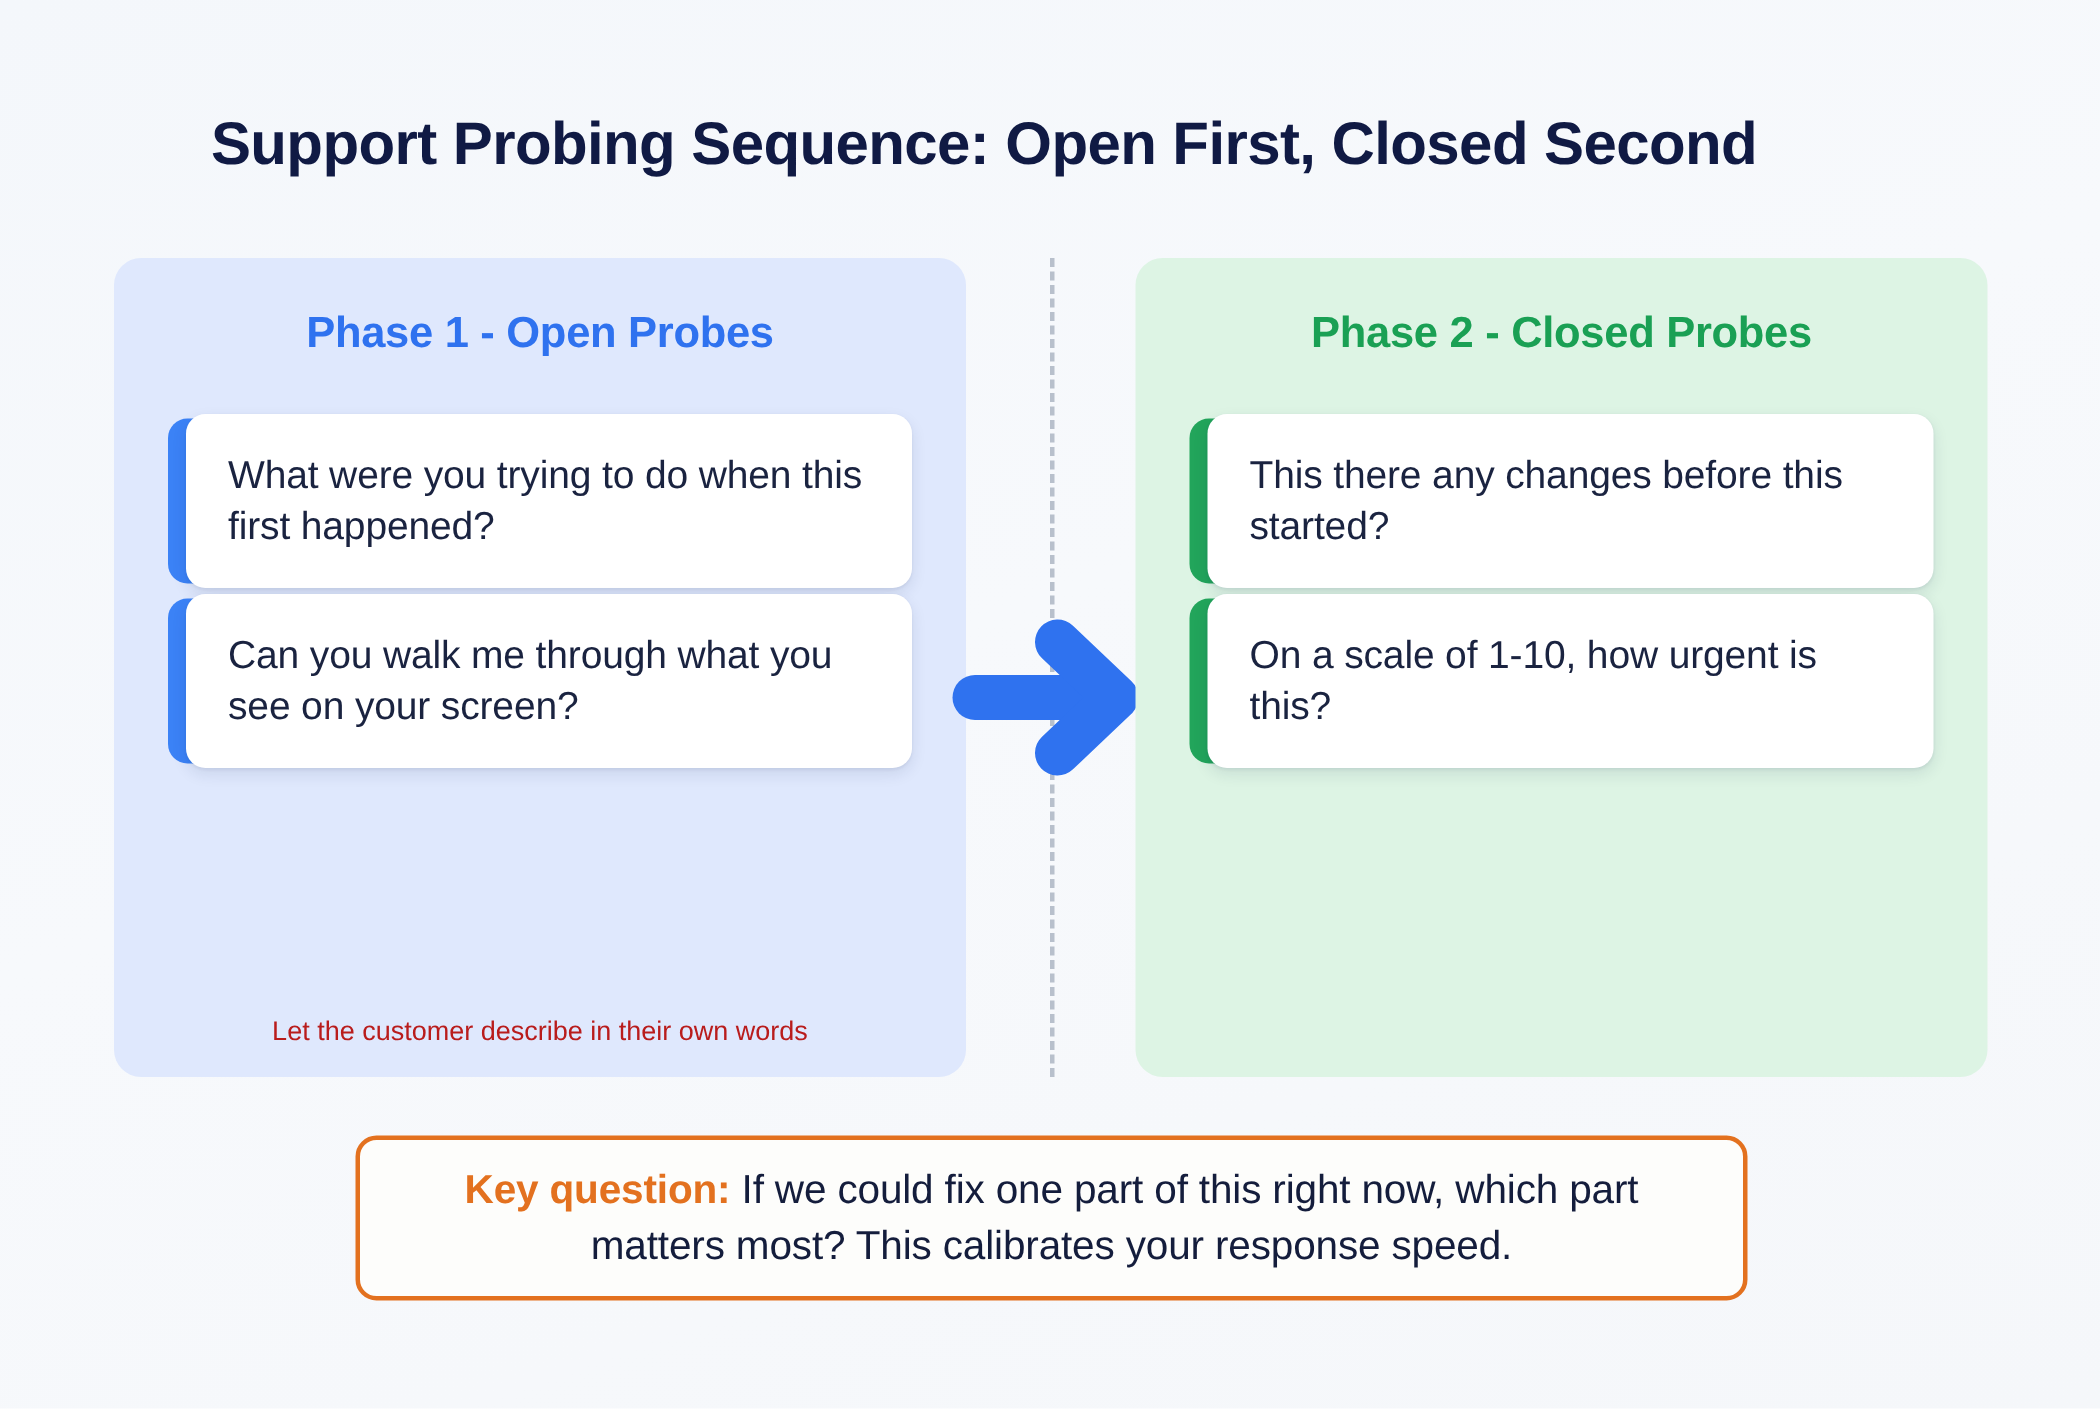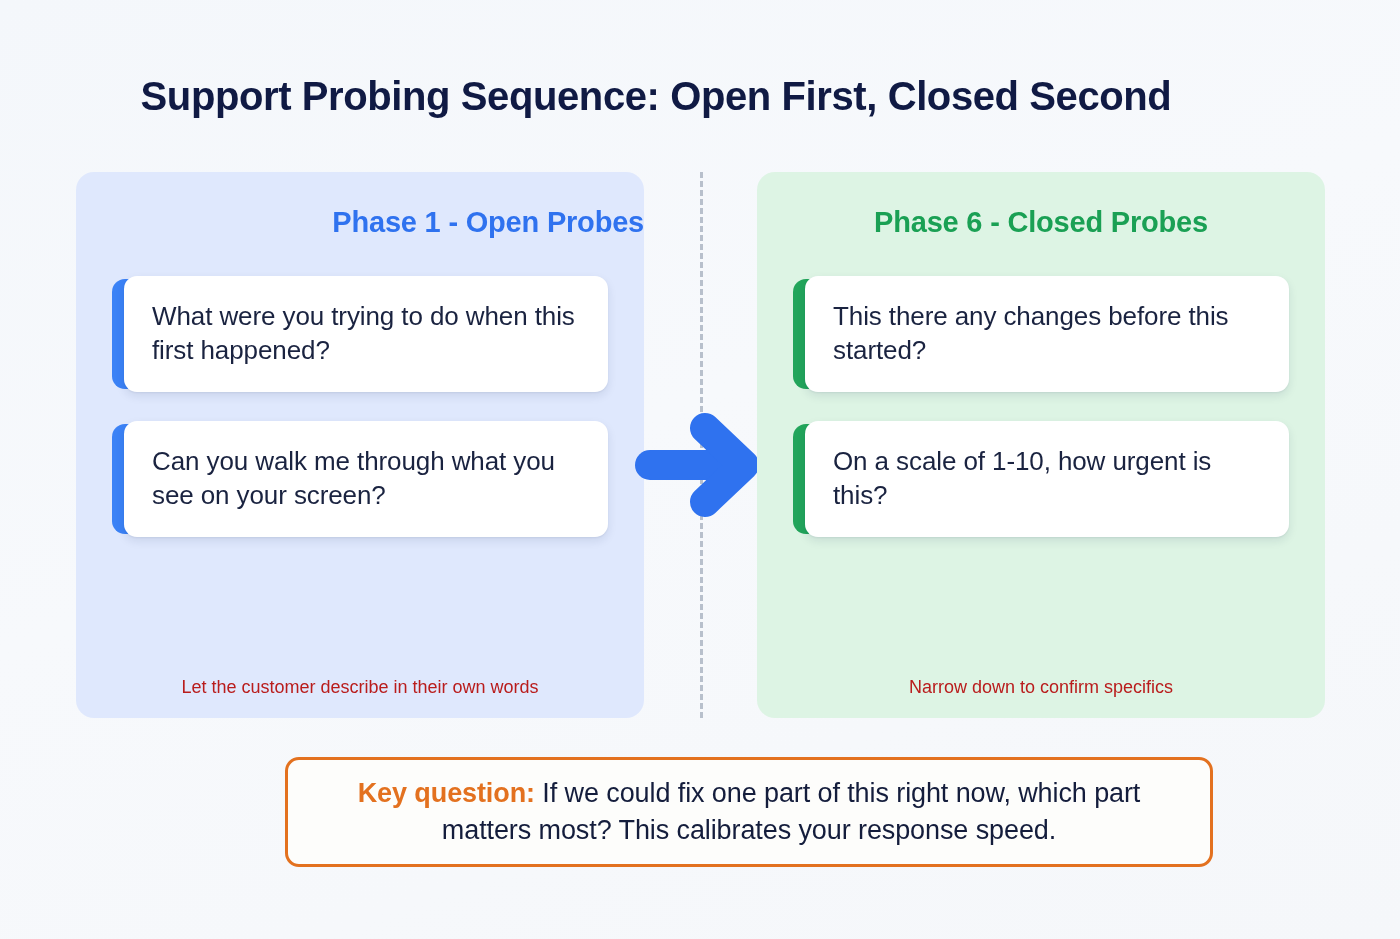--- a/index.html
+++ b/index.html
@@ -48,35 +48,35 @@
   .phase-heading {
     position: absolute;
     left: 0;
     top: 34px;
     width: 100%;
     text-align: center;
     font-size: 29px;
     font-weight: bold;
     letter-spacing: -0.2px;
   }
-  .phase-heading.blue  { color: #2f72ef; text-align: right; }
+  .phase-heading.blue  { color: #2f72ef; }
   .phase-heading.green { color: #1aa054; }
 
   
   .cards {
     position: absolute;
     left: 36px;
     top: 104px;
     width: 496px;
   }
 
   .card-row {
     position: relative;
     height: 116px;
-    margin-bottom: 29px;
+    margin-bottom: 4px;
   }
   .card-row:last-child { margin-bottom: 0; }
 
   .accent {
     position: absolute;
     left: 0;
     top: 3px;
     width: 40px;
     height: 110px;
     border-radius: 13px;
@@ -143,21 +143,20 @@
     top: 757px;
     width: 928px;
     height: 110px;
     background: #fdfdfb;
     border: 3px solid #e3711f;
     border-radius: 14px;
     display: flex;
     align-items: center;
     justify-content: center;
     padding: 0 34px;
-    margin-left: 48px;
   }
 
   .callout-text {
     text-align: center;
     font-size: 27px;
     line-height: 1.38;
     color: #141d3c;
     letter-spacing: -0.1px;
   }
 
@@ -203,42 +202,41 @@
   <div class="arrow">
     <svg viewBox="0 0 136 114" width="136" height="114" aria-hidden="true">
       <g fill="none" stroke="#2f72ef" stroke-width="30" stroke-linecap="round" stroke-linejoin="round">
         <line x1="17" y1="57" x2="104" y2="57"></line>
         <polyline points="72,20 111,57 72,94"></polyline>
       </g>
     </svg>
   </div>
 
   <div class="panel panel-right">
-    <div class="phase-heading green">Phase 6 - Closed Probes</div>
+    <div class="phase-heading green">Phase 2 - Closed Probes</div>
 
     <div class="cards">
 
 
       <div class="card-row">
         <div class="accent green"></div>
         <div class="card">
           <span class="card-text">This there any changes before this started?</span>
         </div>
       </div>
 
       <div class="card-row">
         <div class="accent green"></div>
         <div class="card">
           <span class="card-text">On a scale of 1-10, how urgent is this?</span>
         </div>
       </div>
 
     </div>
 
-    <div class="panel-note">Narrow down to confirm specifics</div>
   </div>
 
   <div class="callout">
     <div class="callout-text">
       <span class="callout-label">Key question:</span><span> If we could fix one part of this right now, which part matters most? This calibrates your response speed.</span>
     </div>
   </div>
 
 </div>
 

